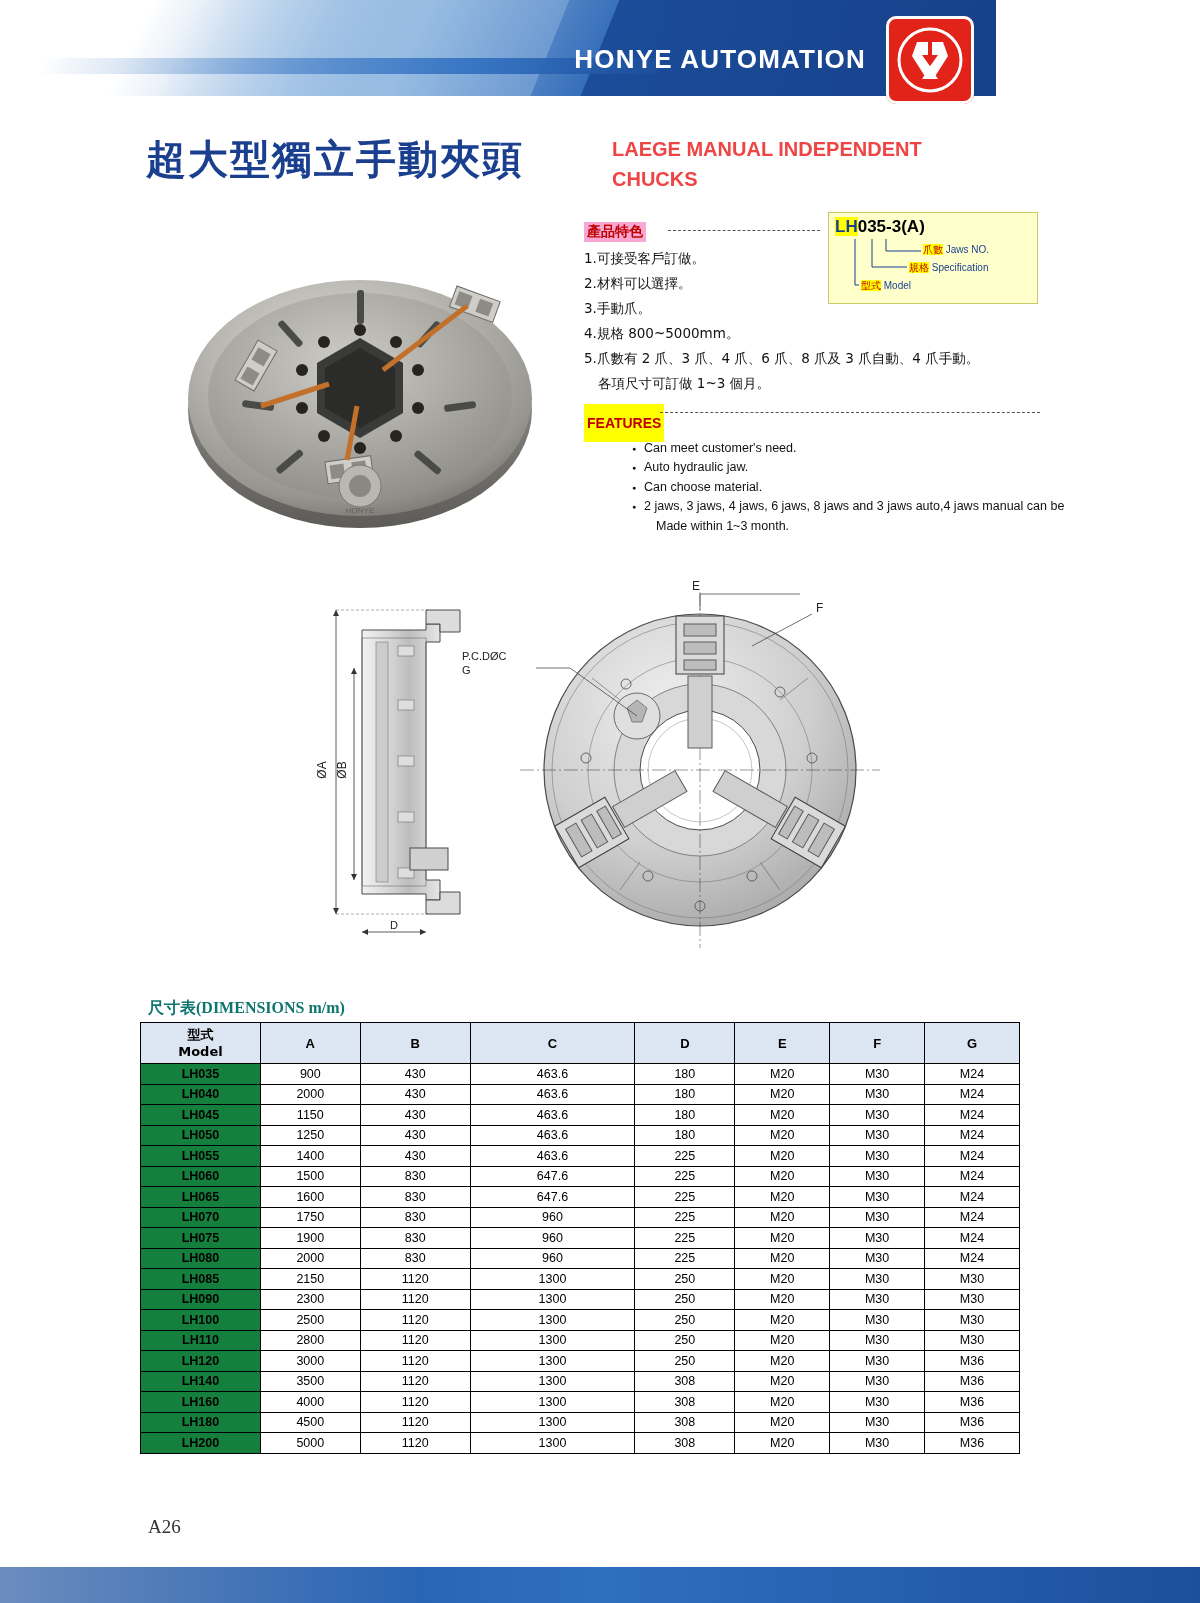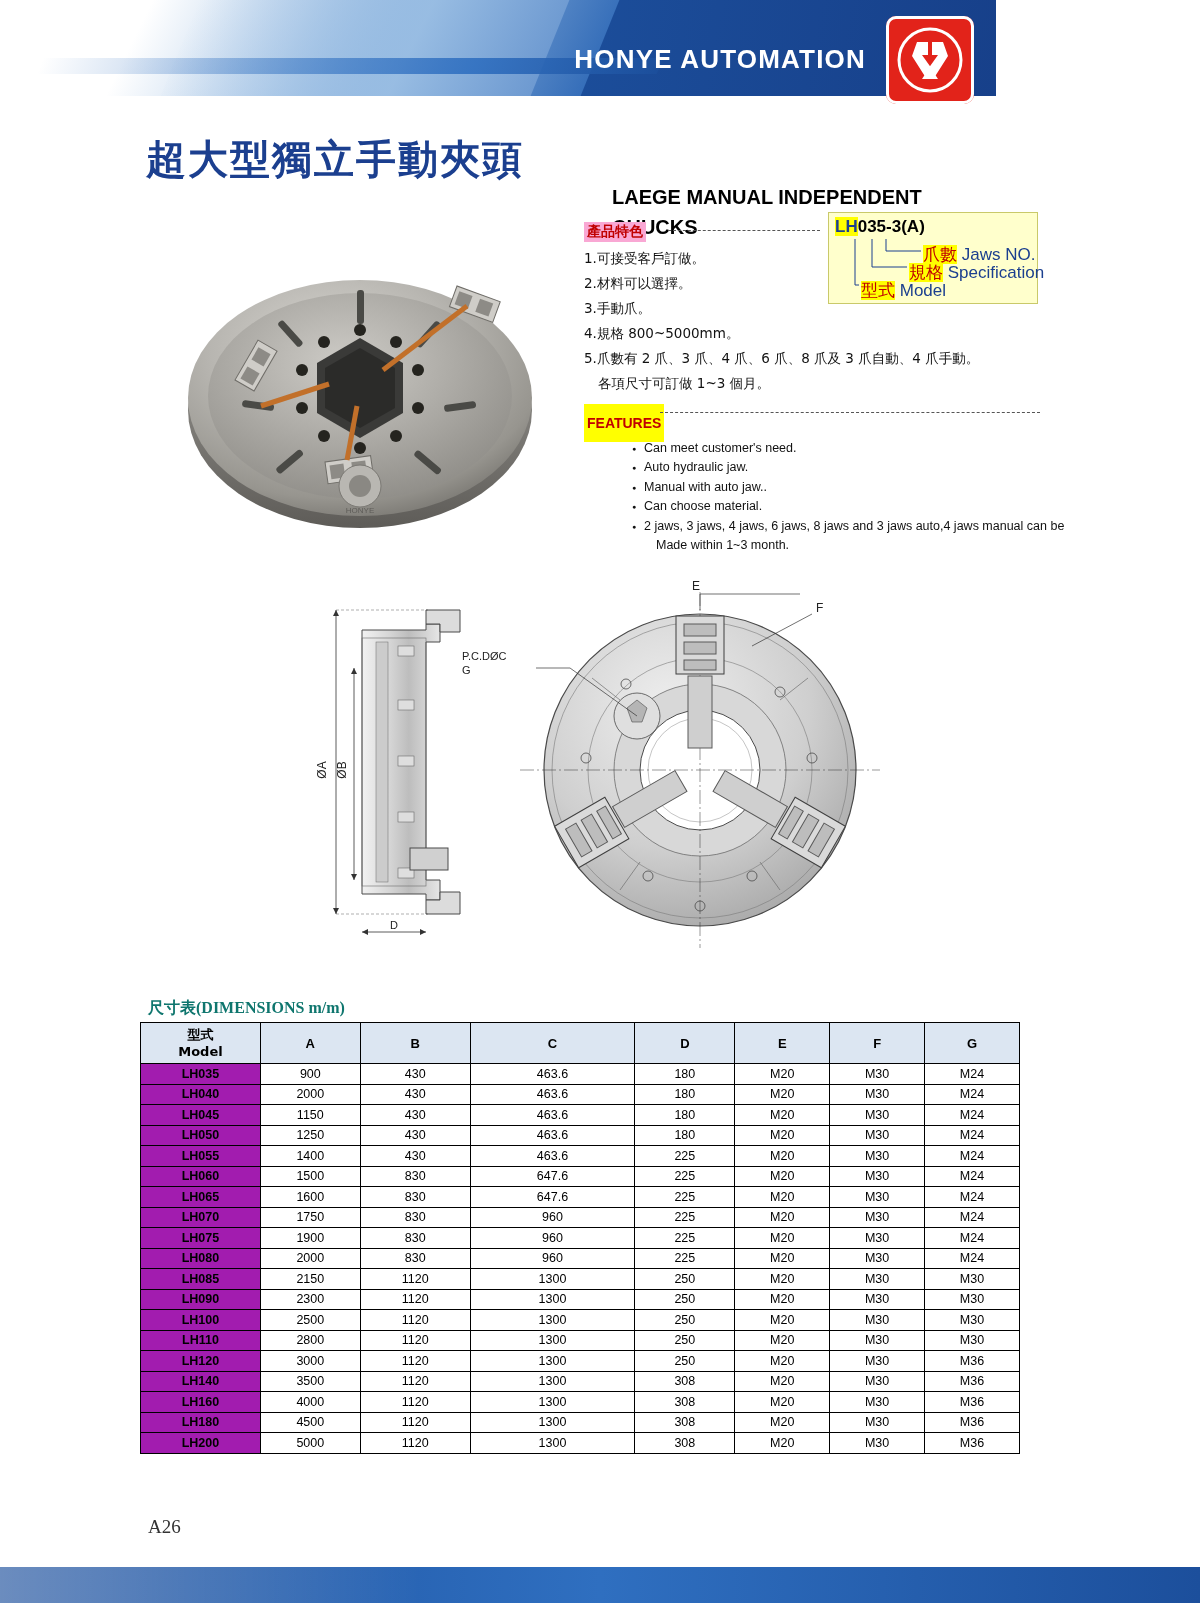--- a/index.html
+++ b/index.html
@@ -51,21 +51,21 @@
 
   
   .title-cn {
     position:absolute; left:146px; top:132px;
     font-size:40px; font-weight:bold; color:#1b3f8f;
     letter-spacing:2px;
     font-family:"DejaVu Sans","Liberation Sans", sans-serif;
   }
   .title-en {
     position:absolute; left:612px; top:134px; width:420px;
-    font-size:20px; font-weight:bold; color:#000000; line-height:30px;margin-top:48px;
+    font-size:20px; font-weight:bold; color:#ef4444; line-height:30px;
   }
 
   
   .photo {
     position:absolute; left:175px; top:230px; width:370px; height:310px;
   }
   .photo svg { display:block; }
 
   
   .feat-cn-label {
@@ -91,21 +91,21 @@
     background:#ffffcc; border:1px solid #c9c96a;
   }
   .callout-title {
     position:absolute; left:6px; top:4px;
     font-size:17px; font-weight:bold; color:#1b3f8f;
     font-family:"Liberation Sans", sans-serif;
   }
   .callout-title .hl { background:#ffff00; }
   .callout-title .blk { color:#000; }
   .callout-row {
-    position:absolute; font-size:17px; color:#1b3f8f; white-space:nowrap;
+    position:absolute; font-size:10px; color:#1b3f8f; white-space:nowrap;
   }
   .callout-row .cn { color:#c00000; background:#ffff00; }
   .callout-lines { position:absolute; left:0; top:0; }
 
   .feat-en-label {
     position:absolute; left:584px; top:404px;
     background:#ffff00; color:#c00000; font-weight:bold; font-size:14px;
     padding:11px 3px;
   }
   .dash-en {
@@ -144,21 +144,21 @@
     height:19.5px;
     padding:0;
   }
   table.dims thead th {
     background:#dce6f2;
     font-weight:bold;
     height:40px;
     font-size:13px;
   }
   table.dims thead th.model { line-height:17px; font-family:"DejaVu Sans","Liberation Sans", sans-serif; }
-  table.dims td.model { font-weight:bold; background:#a21caf; }
+  table.dims td.model { font-weight:bold; background:#15803d; }
   table.dims col.c-model { width:120px; }
   table.dims col.c-a { width:100px; }
   table.dims col.c-b { width:110px; }
   table.dims col.c-c { width:165px; }
   table.dims col.c-d { width:100px; }
   table.dims col.c-e { width:95px; }
   table.dims col.c-f { width:95px; }
   table.dims col.c-g { width:95px; }
 
   .page-num {
@@ -311,21 +311,20 @@
     <span class="cn">型式</span>
     <span>Model</span>
   </div>
 </div>
 
 <div class="feat-en-label">FEATURES</div>
 <div class="dash-en"></div>
 <ul class="feat-en-list">
   <li>Can meet customer's need.</li>
   <li>Auto hydraulic jaw.</li>
-  <li>Manual with auto jaw..</li>
   <li>Can choose material.</li>
   <li>2 jaws, 3 jaws, 4 jaws, 6 jaws, 8 jaws and 3 jaws auto,4 jaws manual can be</li>
   <li class="sub">Made within 1~3 month.</li>
 </ul>
 
 <div class="drawings">
   <svg width="920" height="380" viewBox="0 0 920 380">
     <defs>
       <linearGradient id="sideGrad" x1="0" y1="0" x2="1" y2="0">
         <stop offset="0%" stop-color="#f2f2f2"></stop>

